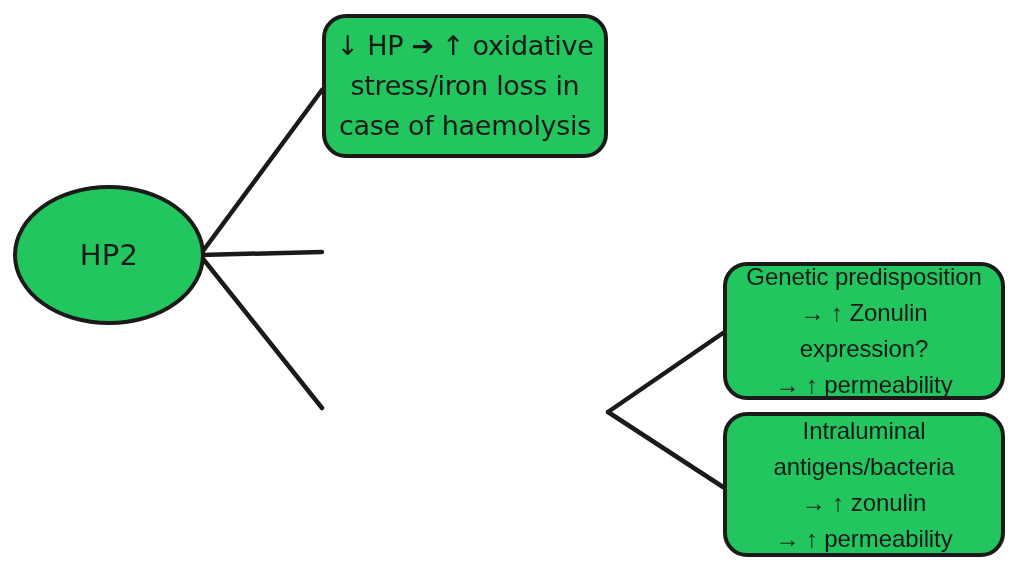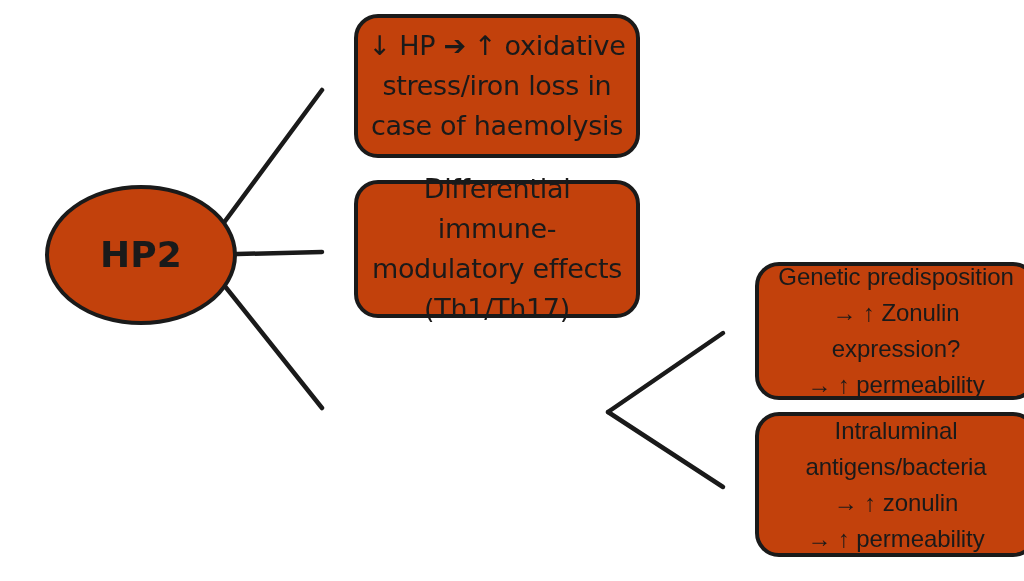--- a/index.html
+++ b/index.html
@@ -20,26 +20,25 @@
     position: absolute;
     left: 0; top: 0;
     width: 1024px;
     height: 581px;
     pointer-events: none;
   }
   .node {
     position: absolute;
     box-sizing: border-box;
     border: 4px solid #1a1a1a;
-    background: #c2410c;
+    background: #22c55e;
     display: flex;
     align-items: center;
     justify-content: center;
     text-align: center;
-    margin-left: 32px;
   }
   .rounded-box {
     border-radius: 24px;
   }
   .ellipse-node {
     border-radius: 50%;
   }
   .node-text {
     display: block;
     width: 100%;
@@ -49,24 +48,23 @@
   }
   
   #node-root {
     left: 13px;
     top: 185px;
     width: 192px;
     height: 140px;
   }
   #node-root .node-text {
     font-family: "DejaVu Sans", sans-serif;
-    font-size: 36px;
+    font-size: 29px;
     line-height: 34px;
     letter-spacing: 0.2px;
-    font-weight: bold;
   }
   
   .left-box .node-text {
     font-family: "DejaVu Sans", sans-serif;
     font-size: 27px;
     line-height: 40px;
     letter-spacing: -0.3px;
   }
   #node-oxidative {
     left: 322px;
@@ -124,25 +122,20 @@
   <div class="node ellipse-node" id="node-root">
     <span class="node-text">HP2</span>
   </div>
 
   <div class="node rounded-box left-box" id="node-oxidative">
     <span class="node-text">↓ HP ➔ ↑ oxidative
 stress/iron loss in
 case of haemolysis</span>
   </div>
 
-  <div class="node rounded-box left-box" id="node-immune">
-    <span class="node-text">Differential immune-
-modulatory effects
-(Th1/Th17)</span>
-  </div>
 
 
   <div class="node rounded-box right-box" id="node-genetic">
     <span class="node-text">Genetic predisposition
 → ↑ Zonulin  expression?
 → ↑ permeability</span>
   </div>
 
   <div class="node rounded-box right-box" id="node-intraluminal">
     <span class="node-text">Intraluminal

